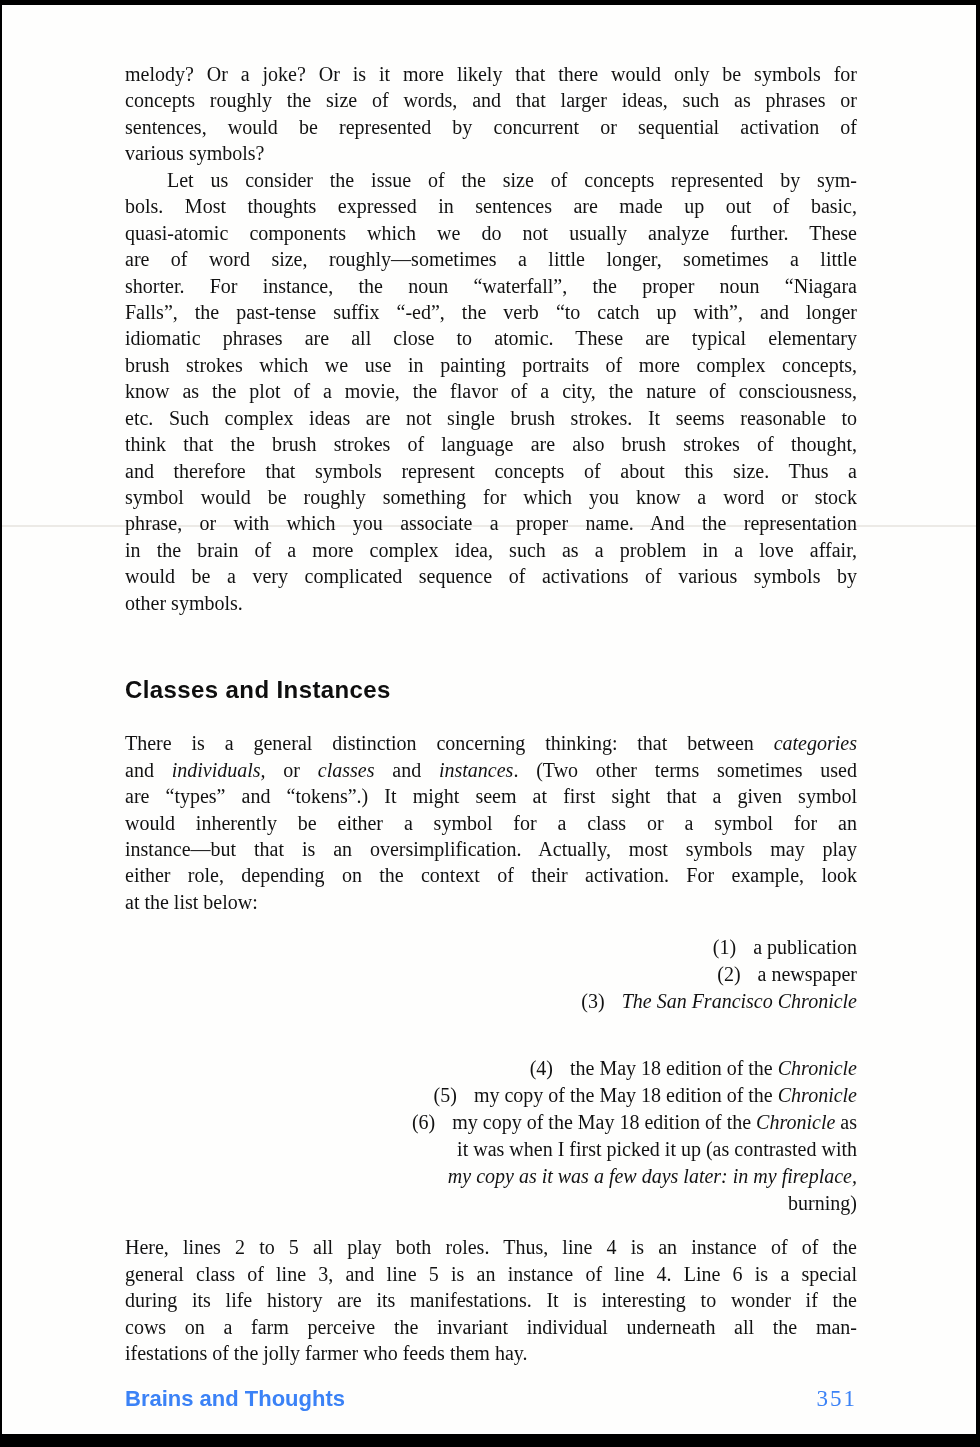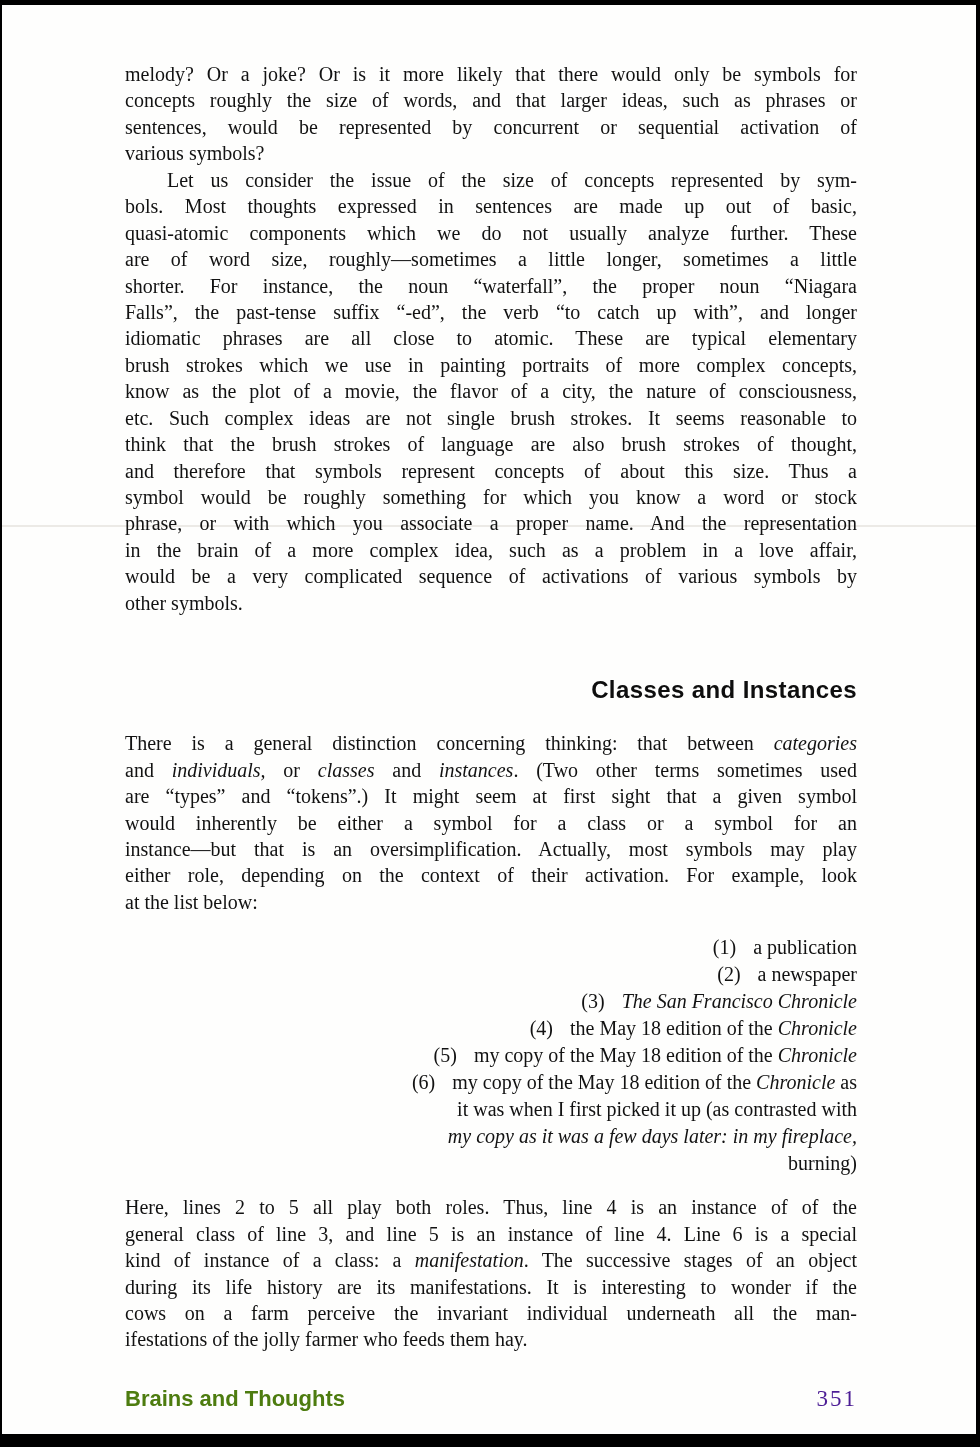--- a/index.html
+++ b/index.html
@@ -35,21 +35,21 @@
     white-space: nowrap;
   }
   .line.last { text-align-last: left; -moz-text-align-last: left; white-space: normal; }
   .line.ind { text-indent: 42px; }
   .heading {
     margin: 59px 0 0 0;
     font-family: "Liberation Sans", sans-serif;
     font-weight: bold;
     font-size: 24px;
     line-height: 30px;
-    text-align: right;
+    text-align: left;
     letter-spacing: 0.4px;
     color: #0e0e0e;
   }
   .para2 { margin-top: 25px; }
   .list { margin-top: 19px; text-align: right; }
   .list-line {
     font-size: 20px;
     line-height: 27px;
     height: 27px;
     white-space: nowrap;
@@ -62,26 +62,26 @@
     top: 1381px;
     width: 732px;
     display: flex;
     justify-content: space-between;
     align-items: baseline;
   }
   .footer .chapter {
     font-family: "Liberation Sans", sans-serif;
     font-weight: bold;
     font-size: 22px;
-    color: #4d7c0f;
+    color: #3b82f6;
   }
   .footer .pagenum {
     font-size: 23px;
     letter-spacing: 2px;
-    color: #4c1d95;
+    color: #3b82f6;
   }
   .scan-streak {
     position: absolute;
     left: 0; right: 0;
     top: 520px;
     height: 2px;
     background: #eceae6;
   }
   i { font-style: italic; }
 </style>
@@ -127,32 +127,31 @@
         <div class="line"><span>would inherently be either a symbol for a class or a symbol for an</span></div>
         <div class="line"><span>instance—but that is an oversimplification. Actually, most symbols may play</span></div>
         <div class="line"><span>either role, depending on the context of their activation. For example, look</span></div>
         <div class="line last"><span>at the list below:</span></div>
       </div>
 
     <div class="list" id="list">
         <div class="list-line" style="padding-left: 40px;"><span class="marker">(1)</span><span>a publication</span></div>
         <div class="list-line" style="padding-left: 63px;"><span class="marker">(2)</span><span>a newspaper</span></div>
         <div class="list-line" style="padding-left: 86px;"><span class="marker">(3)</span><i>The San Francisco Chronicle</i></div>
-        <div class="list-line" style="padding-left: 109px;"><span class="marker">(4)</span><span>the May 18 edition of the </span><i>Chronicle</i></div>
+        <div class="list-line" style="padding-left: 109px; margin-top: 40px;"><span class="marker">(4)</span><span>the May 18 edition of the </span><i>Chronicle</i></div>
         <div class="list-line" style="padding-left: 132px;"><span class="marker">(5)</span><span>my copy of the May 18 edition of the </span><i>Chronicle</i></div>
         <div class="list-line" style="padding-left: 155px;"><span class="marker">(6)</span><span>my copy of the May 18 edition of the </span><i>Chronicle</i><span> as</span></div>
         <div class="list-line" style="padding-left: 178px;"><span>it was when I first picked it up (as contrasted with</span></div>
         <div class="list-line" style="padding-left: 201px; font-style: italic;"><span>my copy as it was a few days later: in my fireplace,</span></div>
         <div class="list-line" style="padding-left: 224px;"><span>burning)</span></div>
       </div>
 
     <div class="para para3">
         <div class="line"><span>Here, lines 2 to 5 all play both roles. Thus, line 4 is an instance of of the</span></div>
         <div class="line"><span>general class of line 3, and line 5 is an instance of line 4. Line 6 is a special</span></div>
-        <div class="line"><span>kind of instance of a class: a </span><i>manifestation</i><span>. The successive stages of an object</span></div>
         <div class="line"><span>during its life history are its manifestations. It is interesting to wonder if the</span></div>
         <div class="line"><span>cows on a farm perceive the invariant individual underneath all the man-</span></div>
         <div class="line last"><span>ifestations of the jolly farmer who feeds them hay.</span></div>
       </div>
   </div>
 
   <div class="footer">
     <span class="chapter">Brains and Thoughts</span>
     <span class="pagenum">351</span>
   </div>

